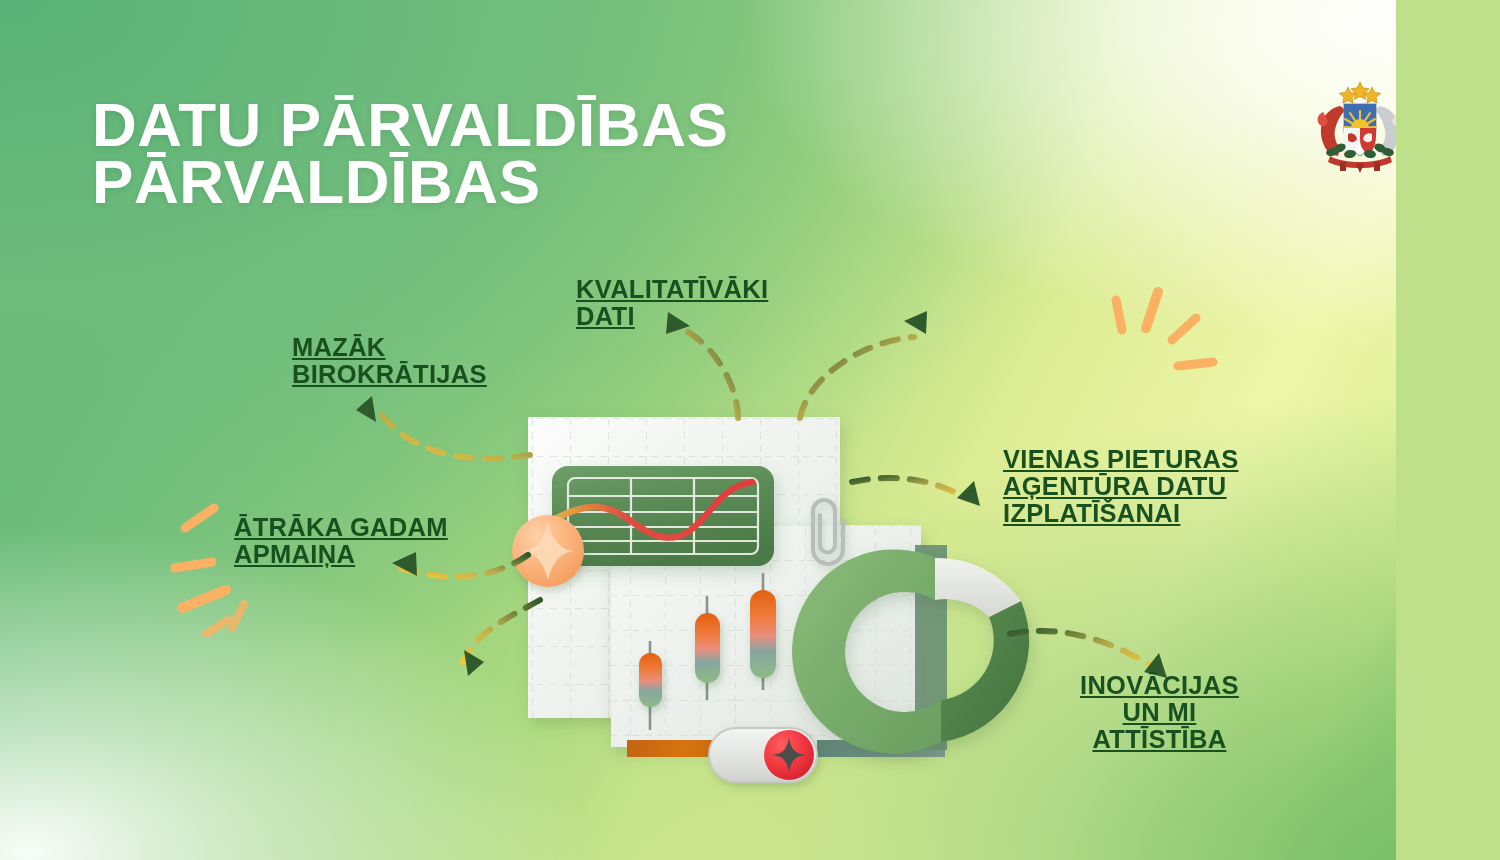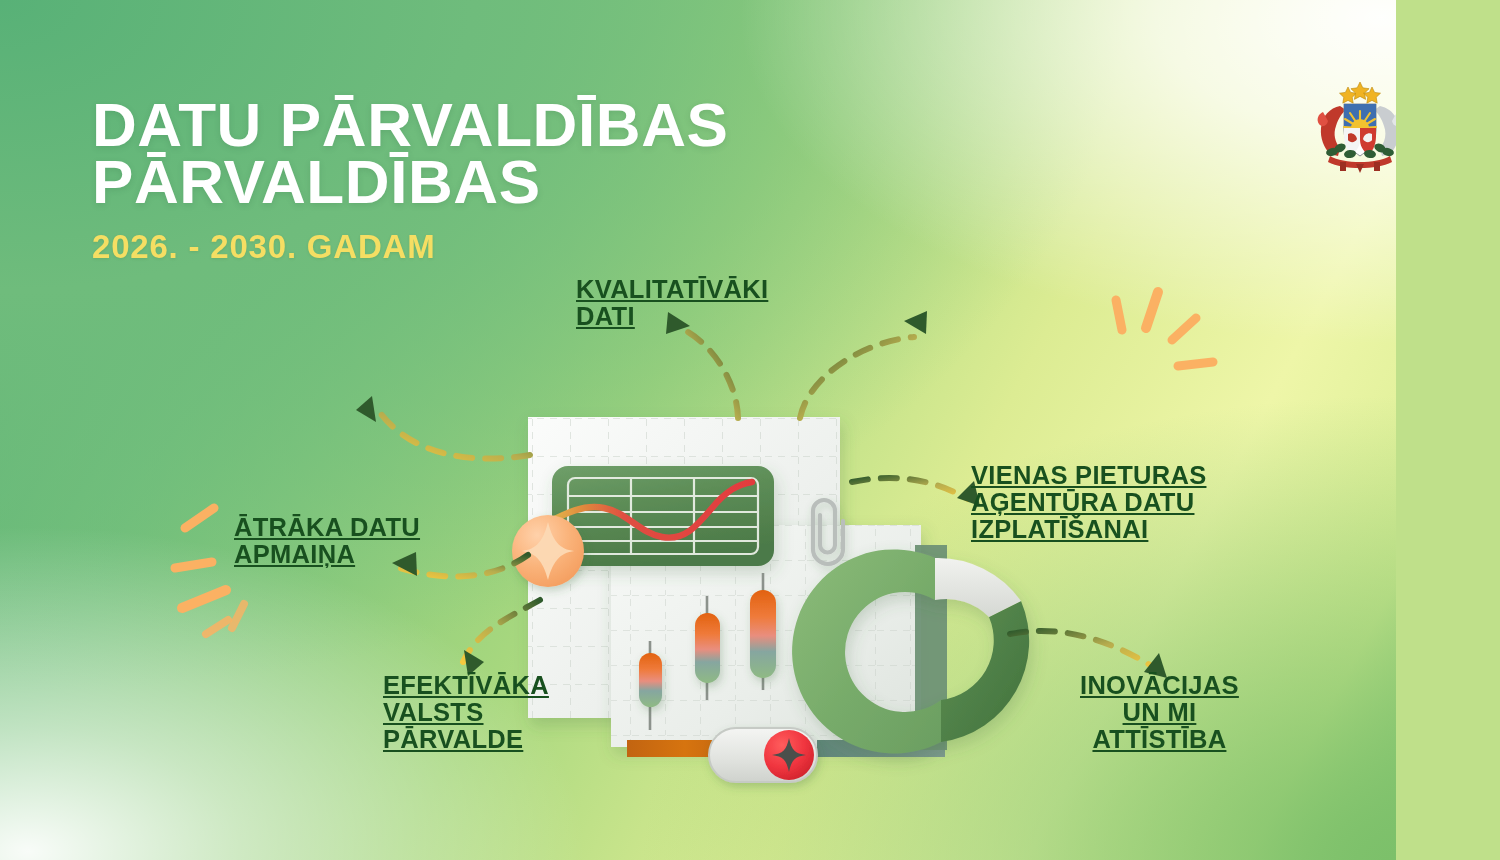--- a/index.html
+++ b/index.html
@@ -46,21 +46,21 @@
   
   .callout{
     position:absolute; font-weight:800; font-size:25.5px; line-height:1.06;
     letter-spacing:.3px; color:#18501f; white-space:pre-line;text-decoration:underline;
   }
   #label-kvalitativaki{ left:576px; top:276px; }
   #label-mazak       { left:292px; top:334px; }
   #label-atraka      { left:234px; top:514px; }
   #label-efektivaka  { left:383px; top:672px; }
   #label-atraki      { left:940px; top:306px; }
-  #label-vienas      { left:971px; top:446px;margin-top:16px; }
+  #label-vienas      { left:1003px; top:446px; }
   #label-inovacijas  { left:1080px; top:672px;text-align:center; }
 
   
   .svg-layer{ position:absolute; inset:0; width:1500px; height:860px; pointer-events:none; }
 </style>
 </head>
 <body>
 
 <div id="stage">
 
@@ -264,21 +264,20 @@
       <path d="M468 676 l-4 -26 20 12 z"></path>
       <path d="M926 334 l-22 -13 23 -10 z"></path>
       <path d="M980 506 l-23 -8 17 -17 z"></path>
       <path d="M1167 678 l-23 -6 15 -19 z"></path>
     </g>
   </svg>
 
   <div id="title-block">
     <div id="title-line1">DATU PĀRVALDĪBAS</div>
     <div id="title-line2">PĀRVALDĪBAS</div>
-    <div id="subtitle">2026. - 2030. GADAM</div>
   </div>
 
   <div id="logo-block">
     <svg id="coat-of-arms" width="128" height="100" viewBox="0 0 128 100" xmlns="http://www.w3.org/2000/svg">
 
       <g fill="#f0b323" stroke="#b8860b" stroke-width=".6">
         <path d="M52 9 l2.6 5.4 5.9.8 -4.3 4.1 1 5.9 -5.2-2.8 -5.2 2.8 1-5.9 -4.3-4.1 5.9-.8 z"></path>
         <path d="M64 4 l2.8 5.8 6.3.9 -4.6 4.4 1.1 6.3 -5.6-3 -5.6 3 1.1-6.3 -4.6-4.4 6.3-.9 z"></path>
         <path d="M76 9 l2.6 5.4 5.9.8 -4.3 4.1 1 5.9 -5.2-2.8 -5.2 2.8 1-5.9 -4.3-4.1 5.9-.8 z"></path>
       </g>
@@ -325,25 +324,24 @@
       <g fill="#9c2f22">
         <rect x="44" y="84" width="6" height="9"></rect>
         <rect x="78" y="84" width="6" height="9"></rect>
         <path d="M60 86 h8 l-4 9 z"></path>
       </g>
     </svg>
   </div>
 
   <div class="callout" id="label-kvalitativaki">KVALITATĪVĀKI
 DATI</div>
-  <div class="callout" id="label-atraka">ĀTRĀKA DATU
+  <div class="callout" id="label-mazak">MAZĀK
+BIROKRĀTIJAS</div>
+  <div class="callout" id="label-atraka">ĀTRĀKA GADAM
 APMAIŅA</div>
-  <div class="callout" id="label-efektivaka">EFEKTĪVĀKA
-VALSTS
-PĀRVALDE</div>
   <div class="callout" id="label-vienas">VIENAS PIETURAS
 AĢENTŪRA DATU
 IZPLATĪŠANAI</div>
   <div class="callout" id="label-inovacijas">INOVĀCIJAS
 UN MI
 ATTĪSTĪBA</div>
 
 </div>
 
 </body></html>

